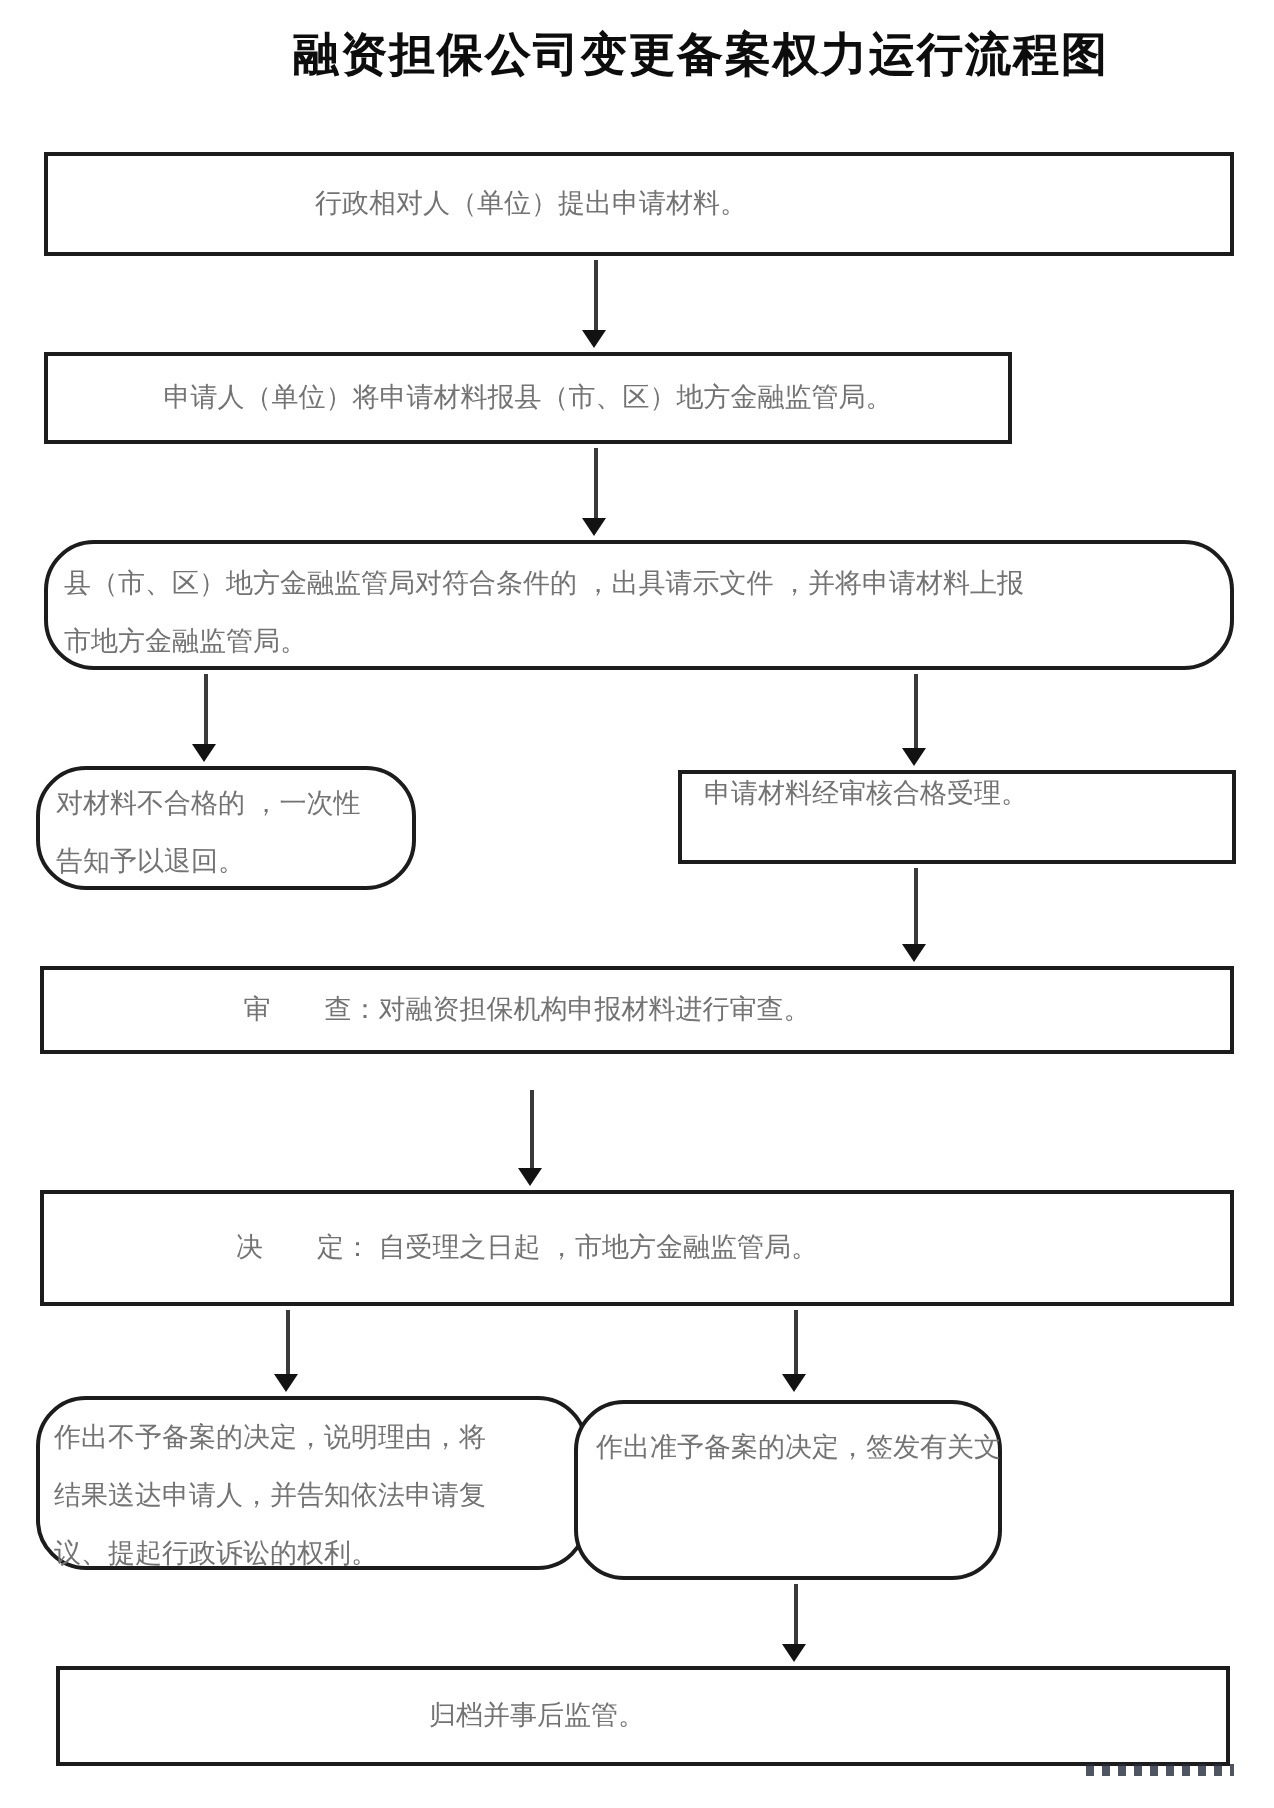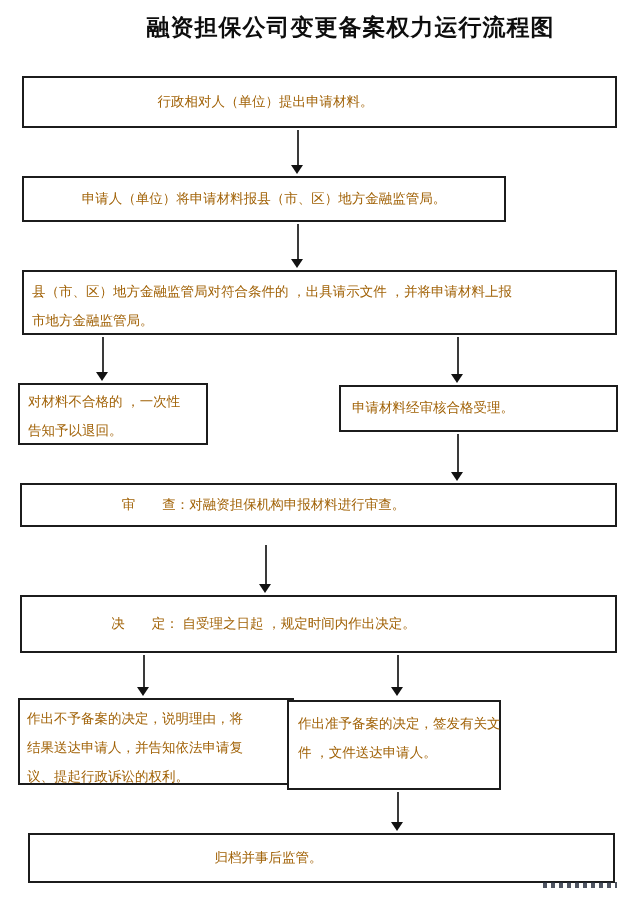--- a/index.html
+++ b/index.html
@@ -21,32 +21,32 @@
     letter-spacing:1px;
     color:#0d0d0d;
   }
   .box{
     position:absolute;
     box-sizing:border-box;
     border:2px solid #1c1c1c;
     background:#ffffff;
     font-size:13.5px;
     line-height:1.55;
-    color:#a16207;
+    color:#737373;
   }
   
   .cbox{display:flex;align-items:center;}
   .tc{width:483px;text-align:center;}
   .tc.narrow{width:477px;}
   
-  .la{display:block;}
+  .la{display:block;border-radius:25px;}
   .ln{display:block;white-space:nowrap;}
   .la .ln{line-height:29px;}
   
-  .sl{display:flex;align-items:center;}
+  .sl{display:flex;}
   
   .arrow{position:absolute;width:13px;}
   .arrow .shaft{
     position:absolute;left:50%;top:0;bottom:8px;width:2px;margin-left:-1px;
     background:#3a3a3a;
   }
   .arrow .head{
     position:absolute;left:50%;bottom:0;margin-left:-6.5px;
     width:0;height:0;
     border-left:6.5px solid transparent;
@@ -124,42 +124,41 @@
       </div>
   </div>
 
   <div class="arrow" style="left:259px;top:545px;height:48px">
       <i class="shaft"></i>
       <i class="head"></i>
     </div>
 
   <div class="box cbox" style="left:20px;top:595px;width:597px;height:58px">
     <div class="tc">
-        <span class="ln">决　　定： 自受理之日起 ，规定时间内作出决定。</span>
+        <span class="ln">决　　定： 自受理之日起 ，市地方金融监管局。</span>
       </div>
   </div>
 
   <div class="arrow" style="left:137px;top:655px;height:41px">
       <i class="shaft"></i>
       <i class="head"></i>
     </div>
   <div class="arrow" style="left:391px;top:655px;height:41px">
       <i class="shaft"></i>
       <i class="head"></i>
     </div>
 
   <div class="box la" style="left:18px;top:698px;width:276px;height:87px;padding:4px 0 0 7px">
     <span class="ln">作出不予备案的决定，说明理由，将</span>
     <span class="ln">结果送达申请人，并告知依法申请复</span>
     <span class="ln">议、提起行政诉讼的权利。</span>
   </div>
 
   <div class="box la" style="left:287px;top:700px;width:214px;height:90px;padding:7px 0 0 9px">
     <span class="ln">作出准予备案的决定，签发有关文</span>
-    <span class="ln">件 ，文件送达申请人。</span>
   </div>
 
   <div class="arrow" style="left:391px;top:792px;height:39px">
       <i class="shaft"></i>
       <i class="head"></i>
     </div>
 
   <div class="box cbox" style="left:28px;top:833px;width:587px;height:50px">
     <div class="tc narrow">
         <span class="ln">归档并事后监管。</span>

